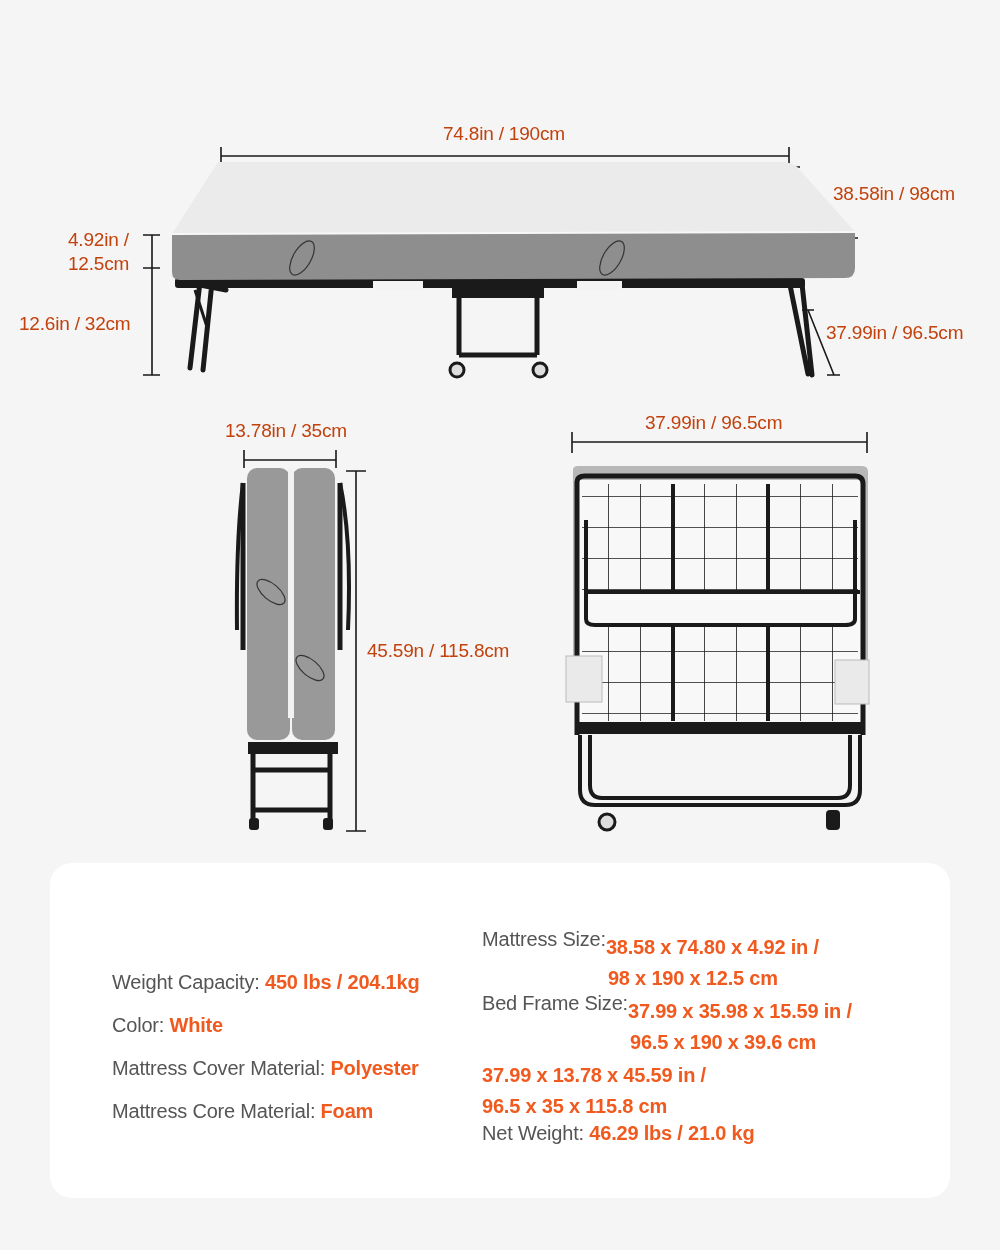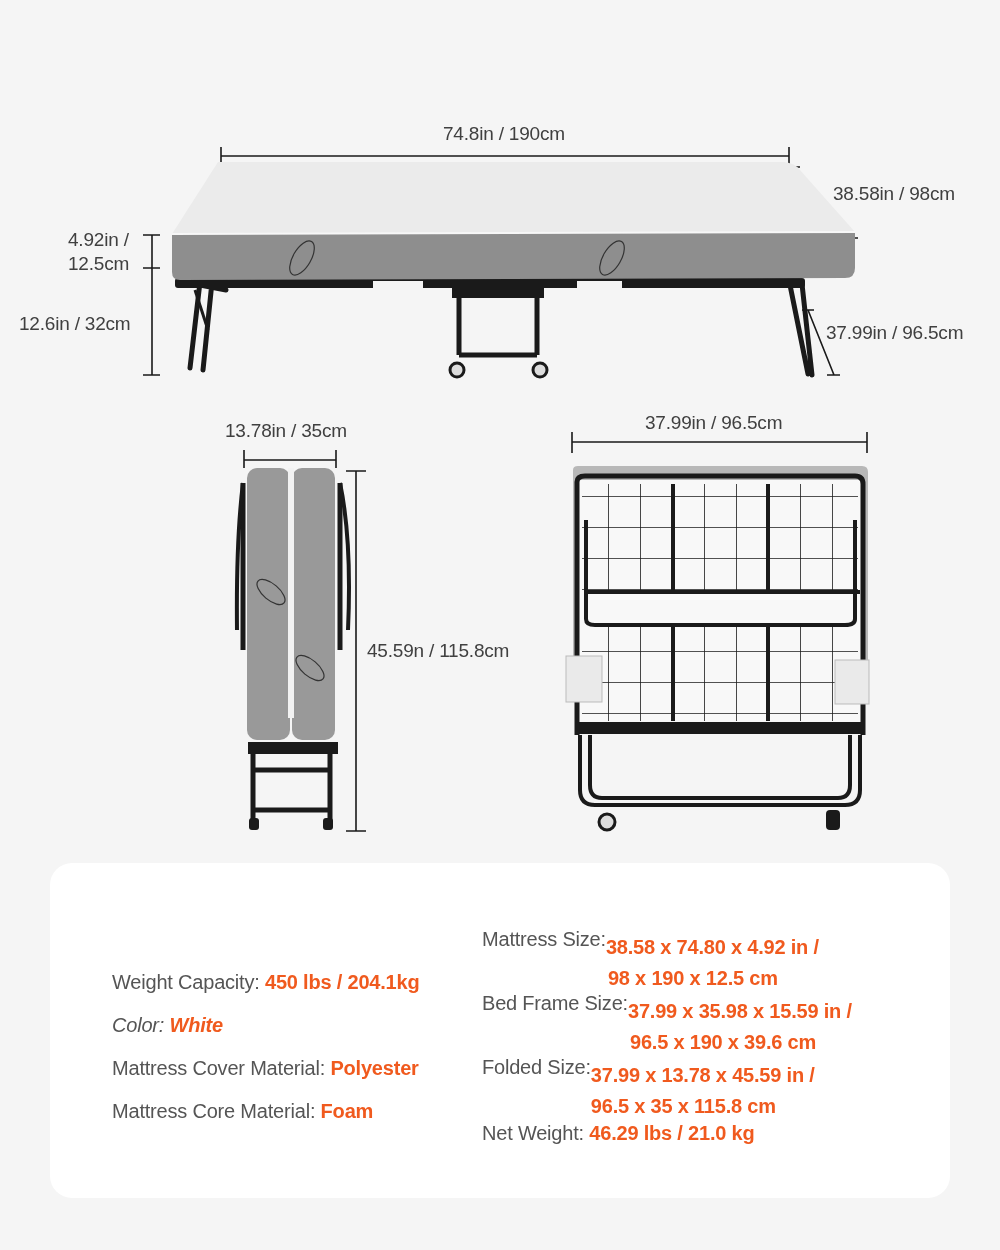--- a/index.html
+++ b/index.html
@@ -1,18 +1,18 @@
 <!DOCTYPE html>
 <html><head>
 <meta charset="utf-8">
 <style>
   html,body{margin:0;padding:0;}
   body{width:1000px;height:1250px;background:#f5f5f5;position:relative;overflow:hidden;font-family:"Liberation Sans","DejaVu Sans",sans-serif;color:#222;}
   .abs{position:absolute;}
-  .dim{font-size:19px;color:#404040;white-space:nowrap;letter-spacing:-0.2px;}
+  .dim{font-size:19px;color:#c2410c;white-space:nowrap;letter-spacing:-0.2px;}
   svg{position:absolute;left:0;top:0;}
   .card{position:absolute;left:50px;top:863px;width:900px;height:335px;background:#ffffff;border-radius:22px;}
   .spec{position:absolute;font-size:20px;line-height:23px;color:#555;white-space:nowrap;letter-spacing:-0.2px;}
   .spec .v{color:#f05a1e;font-weight:bold;}
   .spec .v2{display:block;color:#f05a1e;font-weight:bold;margin-top:8px;}
 </style>
 </head>
 <body>
 
 <svg width="1000" height="860" viewBox="0 0 1000 860">
@@ -103,21 +103,21 @@
 <div class="abs dim" style="left:826px;top:322px;">37.99in / 96.5cm</div>
 <div class="abs dim" style="left:225px;top:420px;">13.78in / 35cm</div>
 <div class="abs dim" style="left:367px;top:640px;">45.59n / 115.8cm</div>
 <div class="abs dim" style="left:645px;top:412px;">37.99in / 96.5cm</div>
 
 <div class="card">
 
   <div class="spec" style="left:62px;top:108px;">
     <span>Weight Capacity: </span><span class="v">450 lbs / 204.1kg</span>
   </div>
-  <div class="spec" style="left:62px;top:151px;font-style:italic;">
+  <div class="spec" style="left:62px;top:151px;">
     <span>Color: </span><span class="v">White</span>
   </div>
   <div class="spec" style="left:62px;top:194px;">
     <span>Mattress Cover Material: </span><span class="v">Polyester</span>
   </div>
   <div class="spec" style="left:62px;top:237px;">
     <span>Mattress Core Material: </span><span class="v">Foam</span>
   </div>
 
   <div class="spec" style="left:432px;top:65px;display:flex;">
@@ -128,21 +128,20 @@
       </span>
   </div>
   <div class="spec" style="left:432px;top:129px;display:flex;">
     <span>Bed Frame Size: </span>
     <span>
         <span class="v2">37.99 x 35.98 x 15.59 in /</span>
         <span class="v2" style="padding-left:2px;">96.5 x 190 x 39.6 cm</span>
       </span>
   </div>
   <div class="spec" style="left:432px;top:193px;display:flex;">
-    <span>Folded Size: </span>
     <span>
         <span class="v2">37.99 x 13.78 x 45.59 in /</span>
         <span class="v2">96.5 x 35 x 115.8 cm</span>
       </span>
   </div>
   <div class="spec" style="left:432px;top:259px;">
     <span>Net Weight: </span><span class="v">46.29 lbs / 21.0 kg</span>
   </div>
 </div>
 

